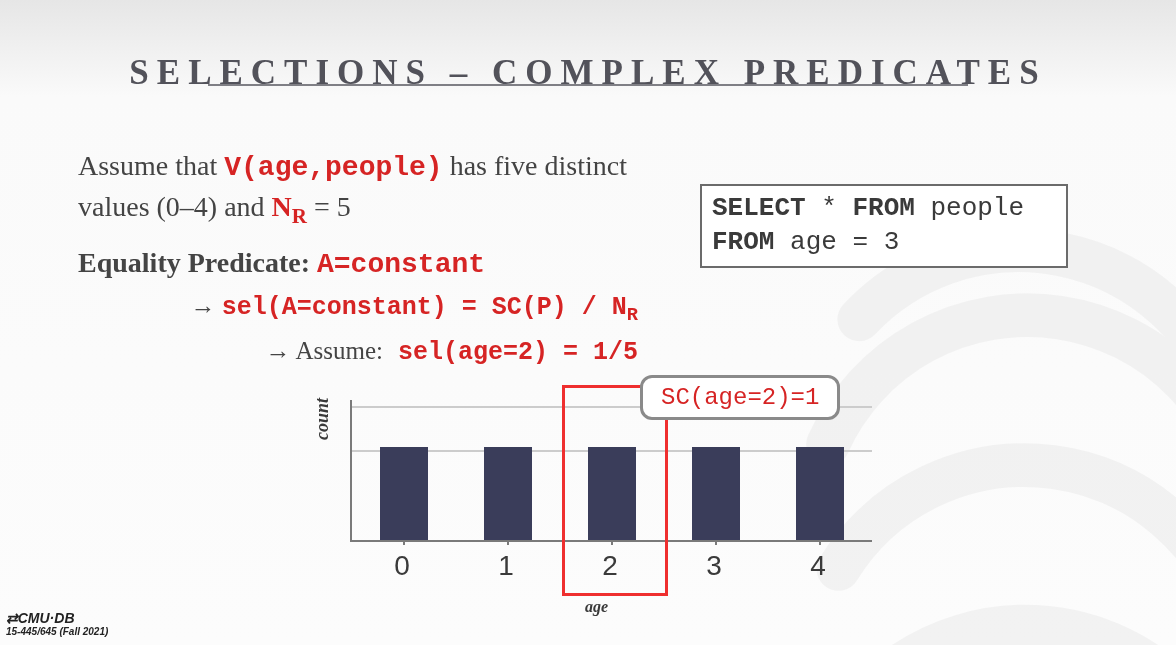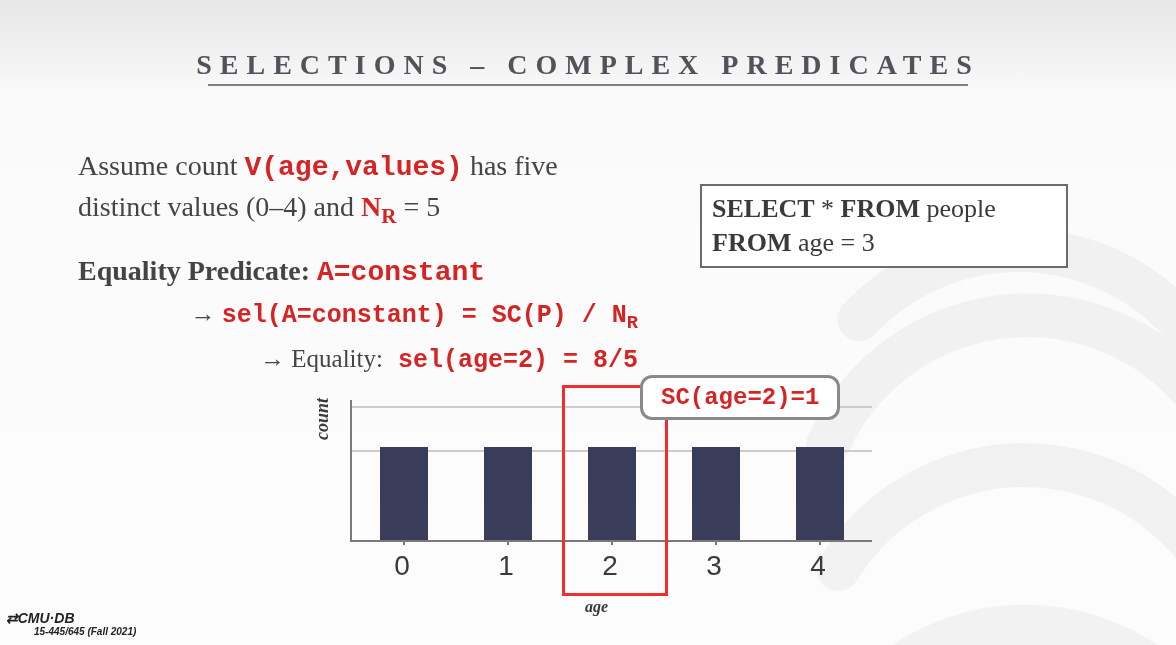--- a/index.html
+++ b/index.html
@@ -31,21 +31,21 @@
   }
   .title {
     position: absolute;
     top: 30px;
     left: 0;
     right: 0;
     text-align: center;
     font-family: "Georgia", "Palatino Linotype", serif;
     letter-spacing: 8px;
     font-weight: 700;
-    font-size: 28px;
+    font-size: 35px;
     color: #52525a;
   }
   .title-underline {
     position: absolute;
     top: 84px;
     left: 208px;
     width: 760px;
     height: 2px;
     background: #7f7f85;
   }
@@ -55,39 +55,39 @@
     left: 78px;
     width: 560px;
     font-size: 28px;
     line-height: 1.4;
     color: #444;
   }
   .body-text .red { color: #d62424; font-family: "Consolas","Menlo","Courier New",monospace; font-weight: 700; }
   .body-text .red-sans { color: #d62424; font-weight: 700; }
   .body-text .sub { font-size: 0.75em; vertical-align: sub; }
   .section-head {
-    margin-top: 20px;
+    margin-top: 12px;
     font-weight: 700;
     font-family: Georgia, serif;
   }
   .line-item {
     font-size: 25px;
     margin-top: 4px;
     text-align: right;
   }
   .arrow { font-family: inherit; }
   .sql-box {
     position: absolute;
     top: 184px;
     left: 700px;
     width: 368px;
     border: 2.5px solid #6b6b6b;
     padding: 6px 10px;
     background: #fff;
-    font-family: Liberation Serif, serif;
+    font-family: Liberation Mono, monospace;
     font-size: 26px;
     color: #3a3a3a;
     line-height: 1.3;
     box-sizing: border-box;
   }
   .sql-kw { font-weight: 700; }
   
   .chart-wrap {
     position: absolute;
     top: 400px;
@@ -165,21 +165,21 @@
     position: absolute;
     top: -25px;
     left: 310px;
     background: #fff;
     border: 3px solid #8a8a8a;
     border-radius: 12px;
     padding: 6px 18px;
     font-family: "Consolas","Menlo","Courier New",monospace;
     font-size: 24px;
     color: #d62424;
-    font-weight: 700;
+    font-weight: 400;
     z-index: 5;
   }
   .callout-tail {
     position: absolute;
     top: 24px;
     left: 320px;
     width: 0; height: 0;
     z-index: 4;
   }
   .footer {
@@ -189,51 +189,50 @@
     font-family: Arial, sans-serif;
     font-size: 14px;
     color: #222;
     font-weight: 700;
     line-height: 1.1;
     font-style: italic;
   }
   .footer-sub {
     font-size: 10px;
     font-weight: 700;
-    margin-left: 28px;
   }
 </style>
 </head>
 <body>
 <div class="slide">
 
   <svg class="bg-swirl" viewBox="0 0 500 500">
     <g fill="none" stroke="#d7d7d7" stroke-width="42" stroke-linecap="round">
       <path d="M80 110 A210 210 0 0 1 430 180"></path>
       <path d="M50 230 A210 210 0 0 1 450 290"></path>
       <path d="M60 350 A210 210 0 0 1 440 400"></path>
       <path d="M110 450 A210 210 0 0 1 400 480"></path>
     </g>
   </svg>
 
   <h1 class="title">SELECTIONS – COMPLEX PREDICATES</h1>
   <div class="title-underline"></div>
 
   <div class="body-text">
     <div>
-      <span>Assume count </span><span class="red">V(age,values)</span><span> has five distinct values (0–4) and </span><span class="red-sans"><span>N</span><span class="sub">R</span></span><span> = 5</span>
+      <span>Assume that </span><span class="red">V(age,people)</span><span> has five distinct values (0–4) and </span><span class="red-sans"><span>N</span><span class="sub">R</span></span><span> = 5</span>
     </div>
     <div class="section-head">
       <span>Equality Predicate</span>: <span class="red">A=constant</span>
     </div>
     <div class="line-item">
       <span class="arrow">→ </span><span class="red"><span>sel(A=constant) = SC(P) / N</span><span class="sub">R</span></span>
     </div>
     <div class="line-item">
-      <span class="arrow">→ </span><span>Equality:</span><span class="red"> sel(age=2) = 8/5</span>
+      <span class="arrow">→ </span><span>Assume:</span><span class="red"> sel(age=2) = 1/5</span>
     </div>
   </div>
 
   <div class="sql-box">
     <div>
       <span class="sql-kw">SELECT</span><span> * </span><span class="sql-kw">FROM</span><span> people</span>
     </div>
     <div>
       <span> </span><span class="sql-kw">FROM</span><span> age = 3</span>
     </div>

